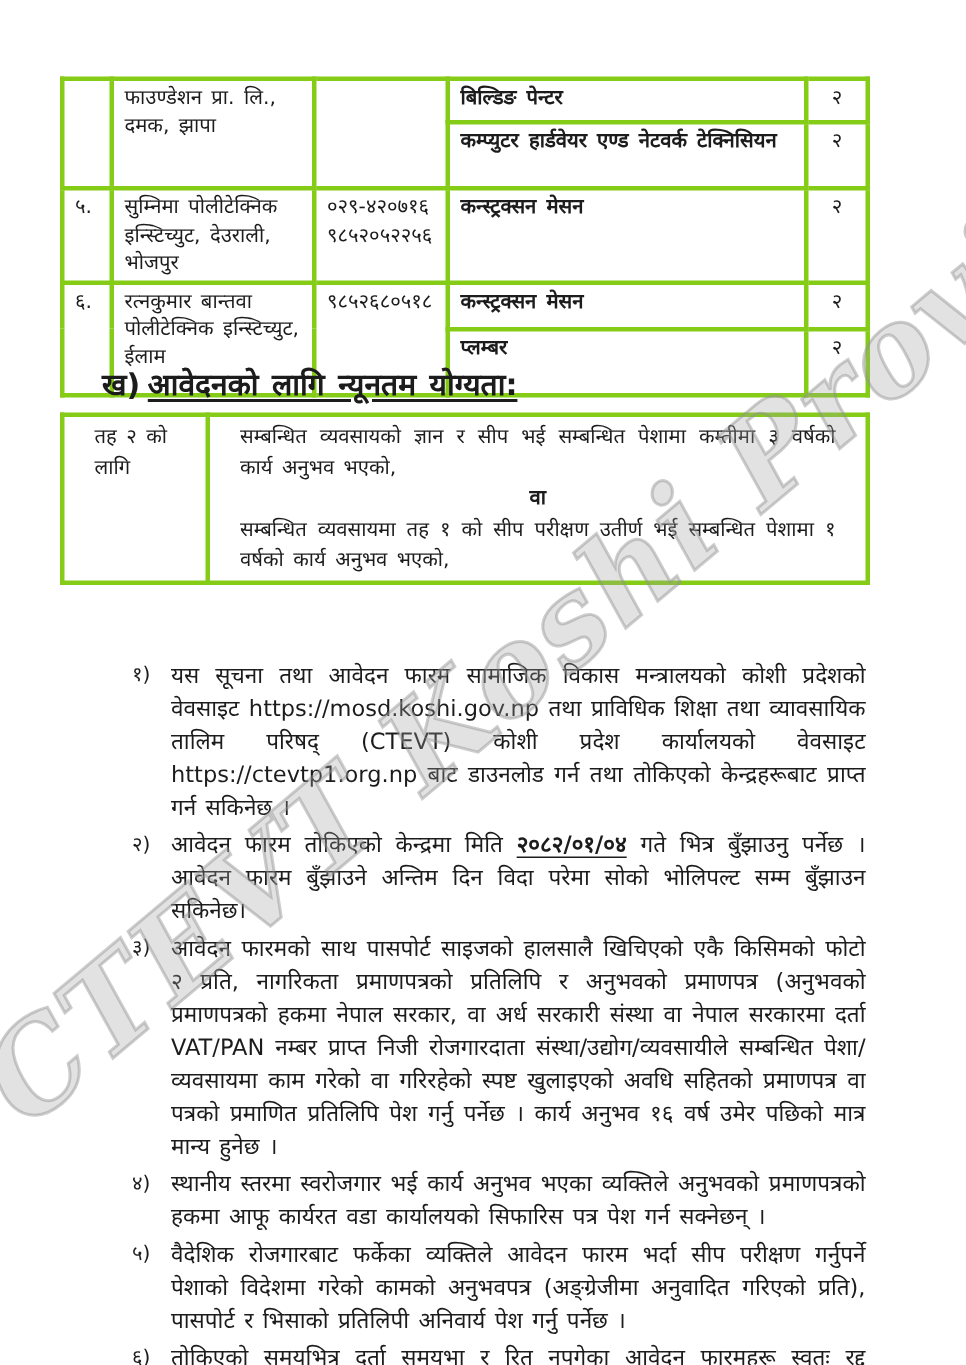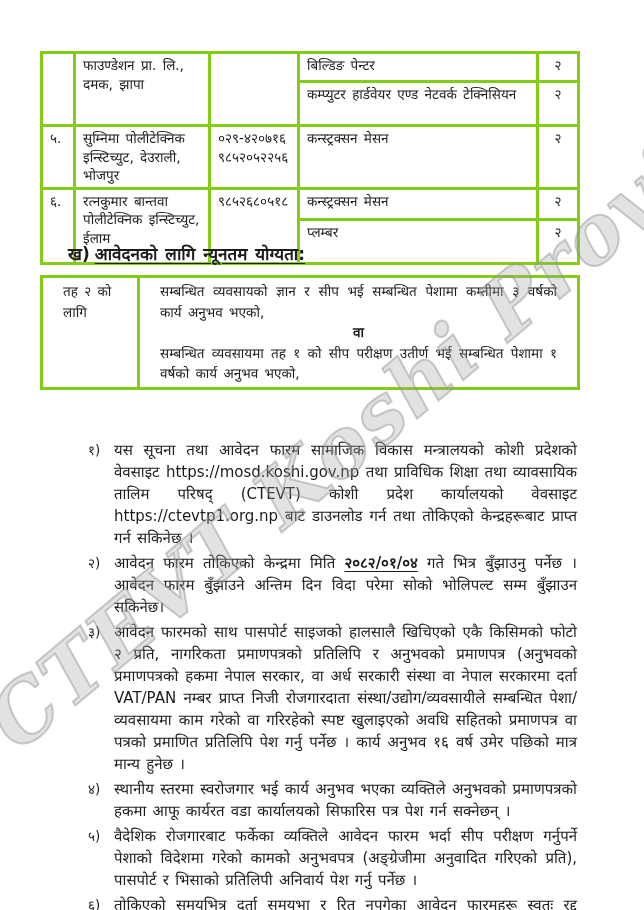--- a/index.html
+++ b/index.html
@@ -20,35 +20,35 @@
     vertical-align: top;
     padding: 2px 7px;
     font-size: 13.5px;
     line-height: 18.5px;
     word-spacing: 2px;
     overflow: hidden;
   }
   .centers { left: 40px; top: 51px; width: 537px; }
   .centers .c-sn   { text-align: left; }
   .centers .c-qty  { text-align: center; }
-  .centers .c-trade { text-align: justify; text-align-last: left; }
+  .centers .c-trade { text-align: justify; text-align-last: left; font-weight: bold; }
   .centers tr.h22 td { height: 22px; }
   .centers tr.h37 td { height: 37px; }
   .centers tr.h45 td { height: 45px; }
   .centers tr.h24 td { height: 24px; }
 
   .qual { left: 40px; top: 275px; width: 537px; }
   .qual td { line-height: 20.5px; padding: 3px 20px; }
   .qual .q-body div.just { text-align: justify; text-align-last: left; }
   .qual .q-or { text-align: center; font-weight: bold; }
 
   
   .heading {
     position: absolute; left: 68px;
-    font-weight: bold; font-size: 17px;
+    font-weight: bold; font-size: 20px;
     word-spacing: 2px; white-space: nowrap;
   }
   .heading .u { text-decoration: underline; text-underline-offset: 3px; }
   #h-kha { top: 242px; }
   #h-ga  { top: 391px; }
   #h-gha { top: 414px; }
   .heading .marker { margin-right: 5px; }
 
   
   .list { position: absolute; left: 88px; top: 439px; width: 489px; }

